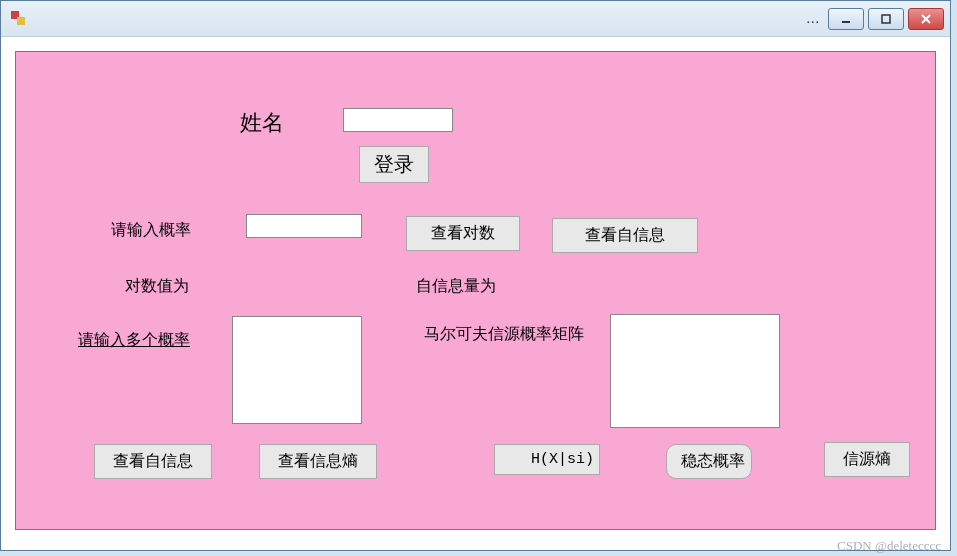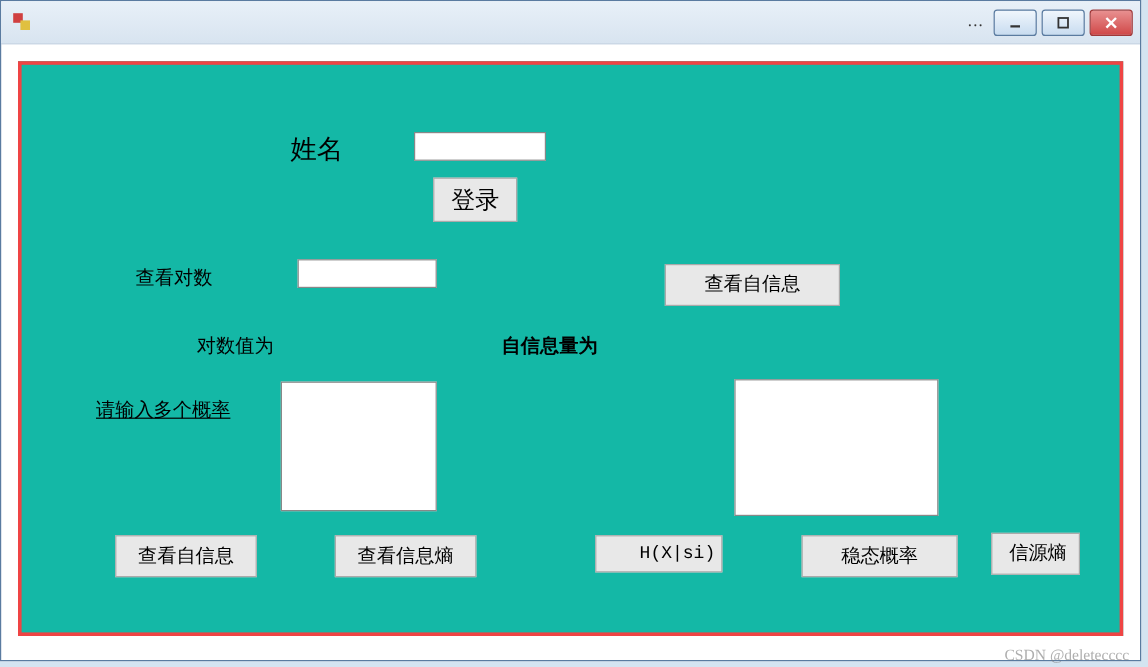--- a/index.html
+++ b/index.html
@@ -76,22 +76,22 @@
       background: linear-gradient(to bottom, #e89090, #d04848);
       border-color: #a03838;
     }
     .win-btn svg { display: block; }
     .client {
       position: absolute;
       left: 14px;
       top: 50px;
       right: 14px;
       bottom: 20px;
-      background: #14b8a6;
-      border: 3px solid #ef4444;
+      background: #f9a8d4;
+      border: 1px solid #ef4444;
     }
     .client > * { position: absolute; }
     .lbl { font-size: 16px; color: #000; white-space: nowrap; }
     .lbl-big { font-size: 22px; }
     .textbox {
       background: #fff;
       border: 1px solid #888;
       padding: 2px 4px;
       font-family: inherit;
       font-size: 14px;
@@ -143,33 +143,35 @@
           </svg>
       </div>
     </div>
   </div>
 
   <div class="client">
     <span class="lbl lbl-big" style="left:224px; top:56px;">姓名</span>
     <input class="textbox" style="left: 327px; top: 56px; width: 110px; height: 24px;" value="">
     <button class="btn" style="left:343px; top:94px; font-size:20px; padding:4px 14px;">登录</button>
 
-    <span class="lbl" style="left:95px; top:168px;">查看对数</span>
+    <span class="lbl" style="left:95px; top:168px;">请输入概率</span>
     <input class="textbox" style="left: 230px; top: 162px; width: 116px; height: 24px;" value="">
+    <button class="btn" style="left:390px; top:164px; width:114px;">查看对数</button>
     <button class="btn" style="left:536px; top:166px; width:146px;">查看自信息</button>
 
-    <span class="lbl" style="left:109px; top:224px;margin-left:37px;">对数值为</span>
-    <span class="lbl" style="left:400px; top:224px;font-weight:bold;">自信息量为</span>
+    <span class="lbl" style="left:109px; top:224px;">对数值为</span>
+    <span class="lbl" style="left:400px; top:224px;">自信息量为</span>
 
     <span class="lbl" style="left:62px; top:278px;text-decoration:underline;">请输入多个概率</span>
     <textarea class="textbox multiline" style="left: 216px; top: 264px; width: 130px; height: 108px;"></textarea>
 
+    <span class="lbl" style="left:408px; top:272px;">马尔可夫信源概率矩阵</span>
     <textarea class="textbox multiline" style="left: 594px; top: 262px; width: 170px; height: 114px;"></textarea>
 
     <button class="btn" style="left:78px; top:392px; width:118px;">查看自信息</button>
-    <button class="btn" style="left:243px; top:392px; width:118px;margin-left:18px;">查看信息熵</button>
+    <button class="btn" style="left:243px; top:392px; width:118px;">查看信息熵</button>
     <button class="btn" style="left:478px; top:392px; width:106px; font-family:'Courier New',monospace; font-size:15px;padding-left:36px;">H(X|si)</button>
-    <button class="btn" style="left:650px; top:392px; width:130px;">稳态概率</button>
-    <button class="btn" style="left:808px; top:390px; width:74px;">信源熵</button>
+    <button class="btn" style="left:650px; top:392px; width:86px;border-radius:10px;">稳态概率</button>
+    <button class="btn" style="left:808px; top:390px; width:86px;">信源熵</button>
   </div>
 </div>
 
 <div class="watermark">CSDN @deletecccc</div>
 
 </body></html>

